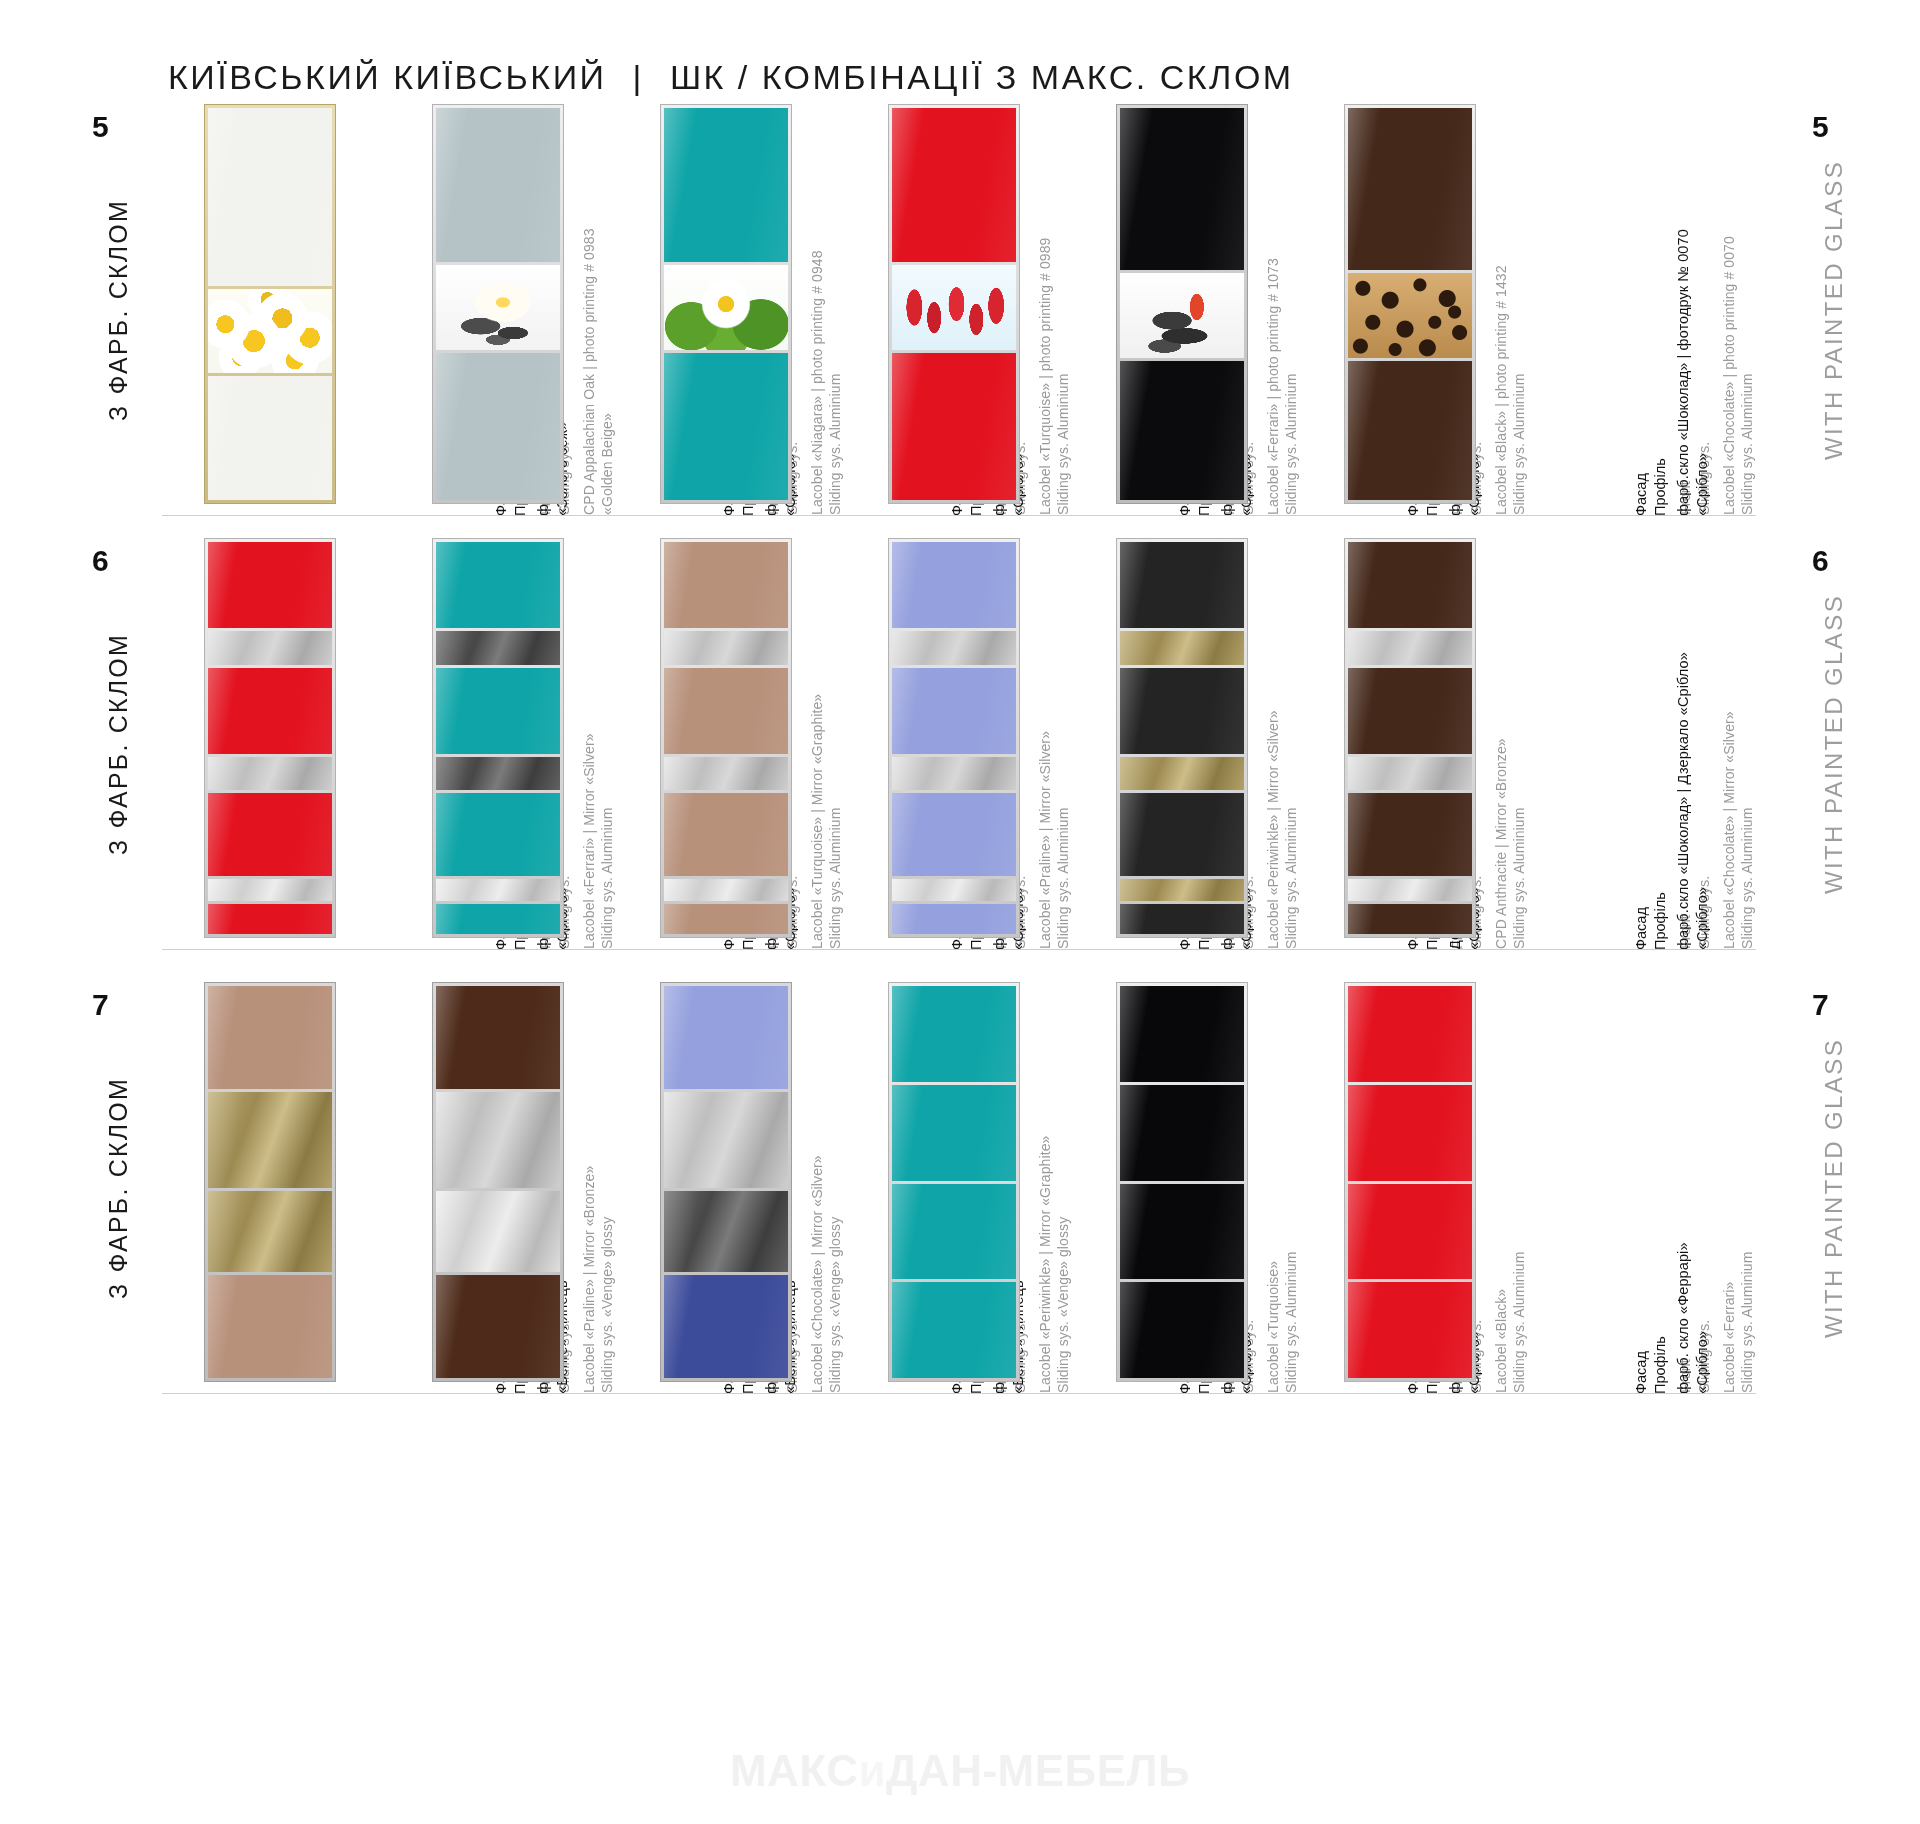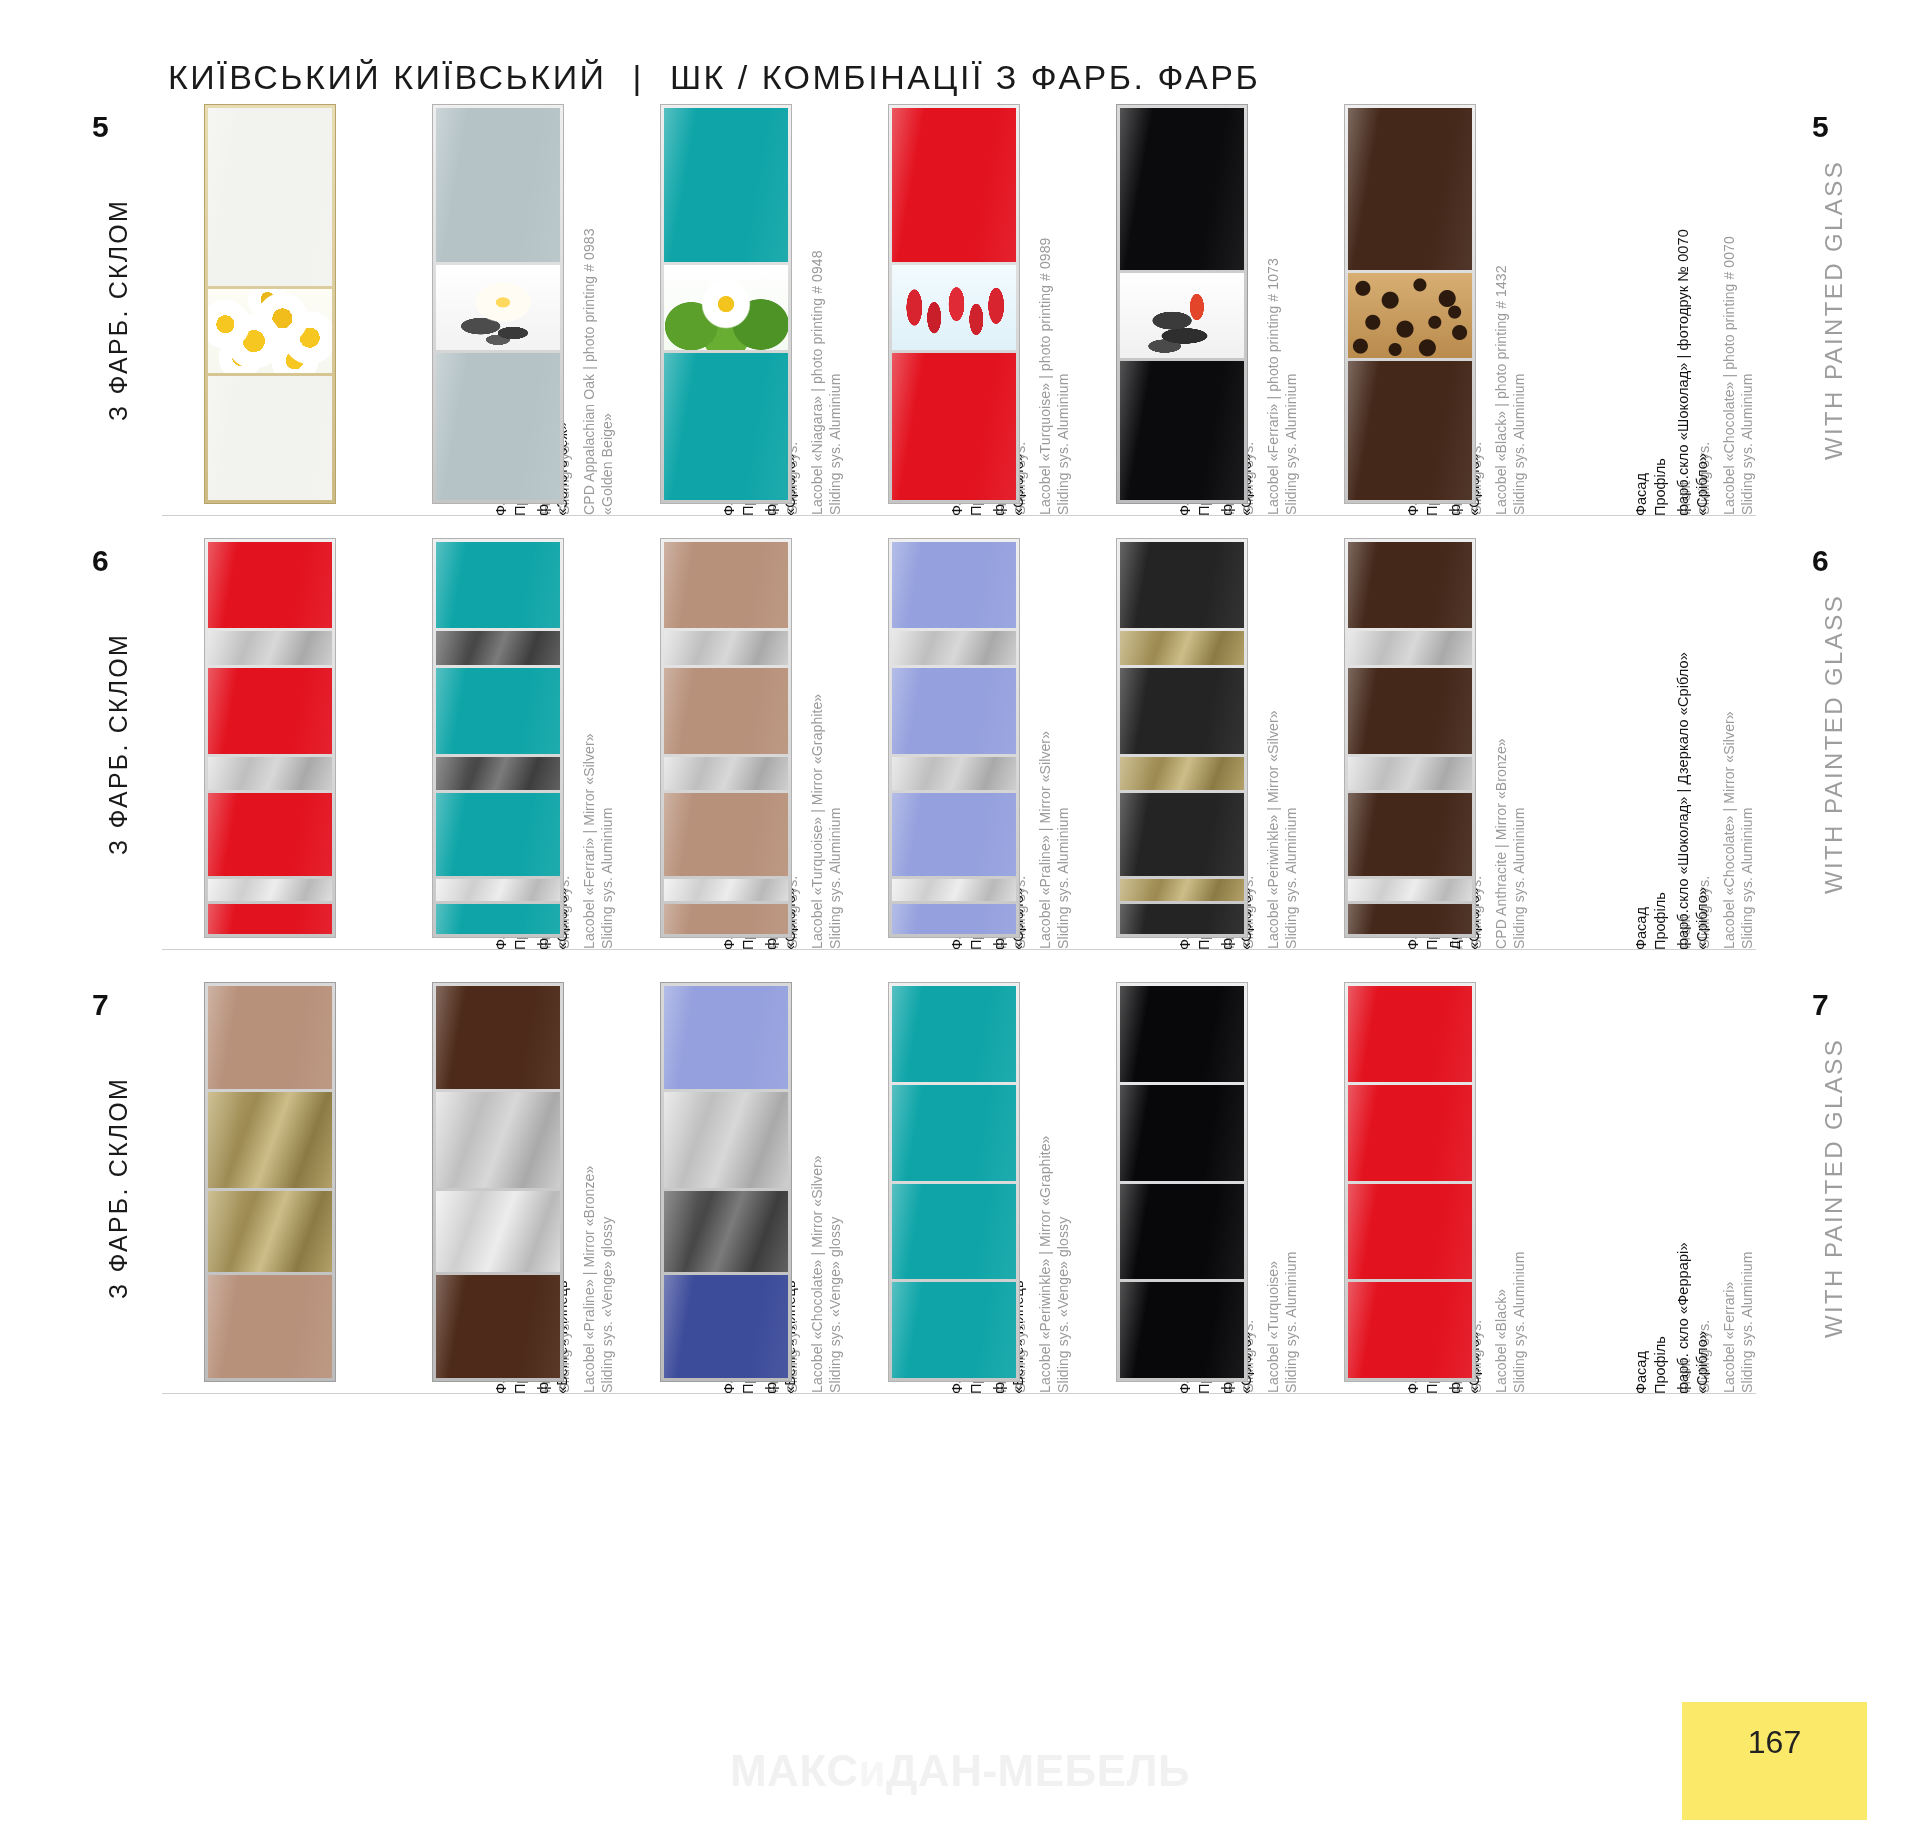--- a/index.html
+++ b/index.html
@@ -197,21 +197,21 @@
     padding-top: 22px;
     font-size: 32px; color: #222;
   }
 </style>
 </head>
 <body>
 
 <div class="page">
 
   <div class="page-header">
-    <span>КИЇВСЬКИЙ КИЇВСЬКИЙ</span><span class="sep">|</span><span>ШК / КОМБІНАЦІЇ З ФАРБ. ФАРБ</span>
+    <span>КИЇВСЬКИЙ КИЇВСЬКИЙ</span><span class="sep">|</span><span>ШК / КОМБІНАЦІЇ З МАКС. СКЛОМ</span>
   </div>
 
   <div id="rows-host">
       <div class="row row-1">
         <div class="row-num left">5</div>
         <div class="row-num right">5</div>
         <div class="section-title">З ФАРБ. СКЛОМ</div>
         <div class="right-caption">WITH PAINTED GLASS</div>
         <div class="item" style="left: 118px;">
           <div class="tagblock ua">
@@ -669,17 +669,14 @@
             <div class="seg" style="flex: 25 0 0px; background: rgb(227, 18, 31);"></div>
           </div>
         </div>
       </div>
     </div>
 
   <div class="watermark">
     <span>МАКС</span><span class="alt">и</span><span>ДАН-МЕБЕЛЬ</span>
   </div>
 
-  <div class="page-badge">
-    <span>167</span>
-  </div>
 
 </div>
 
 </body></html>

